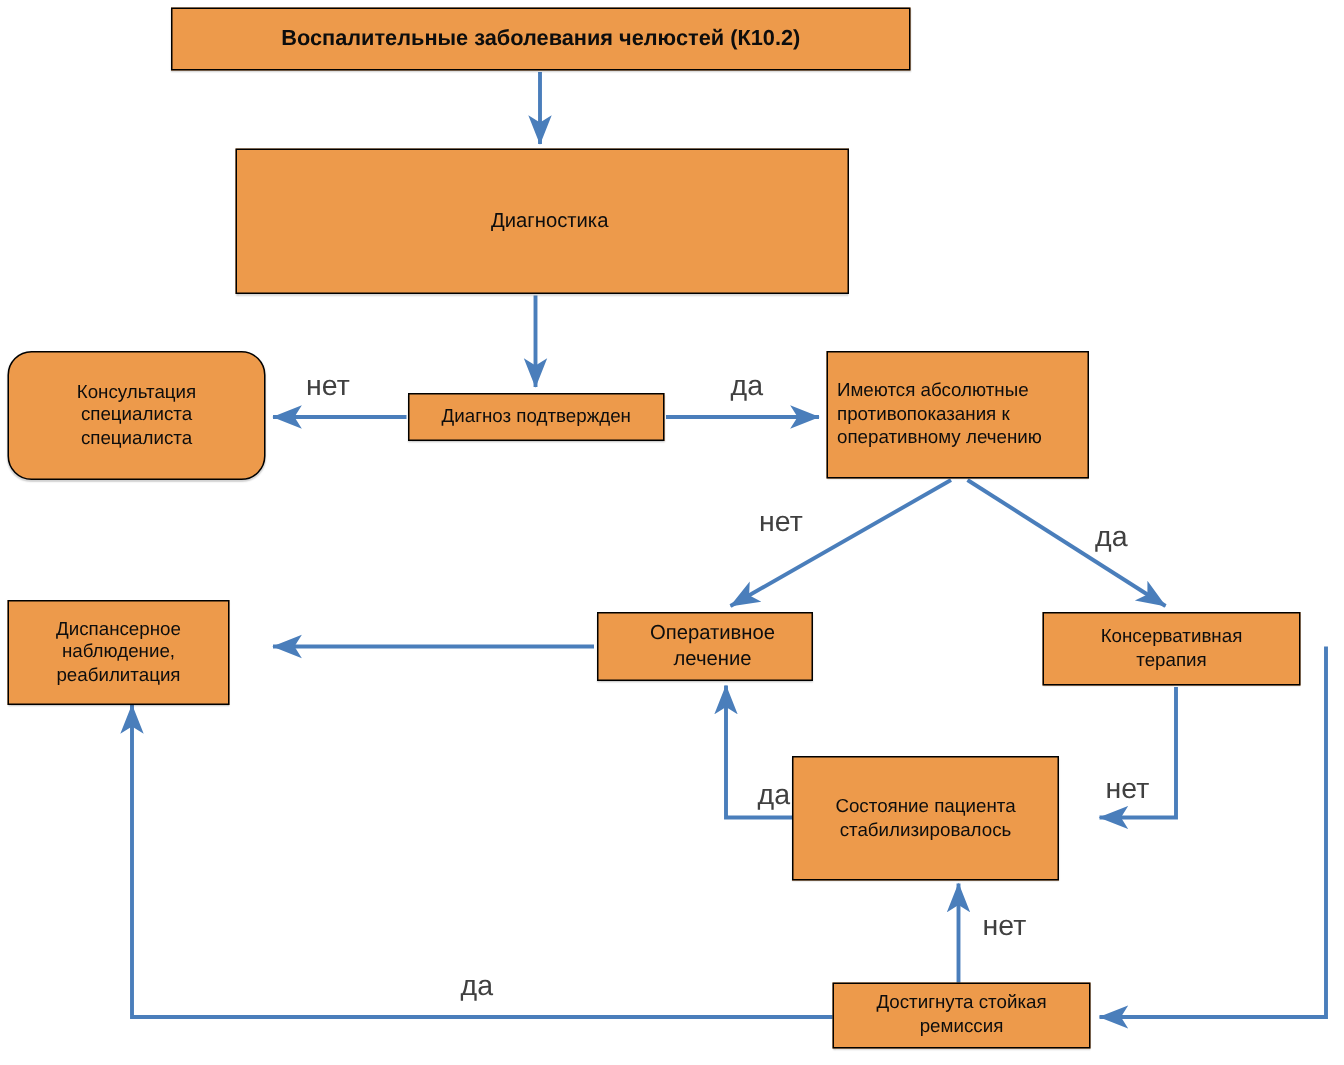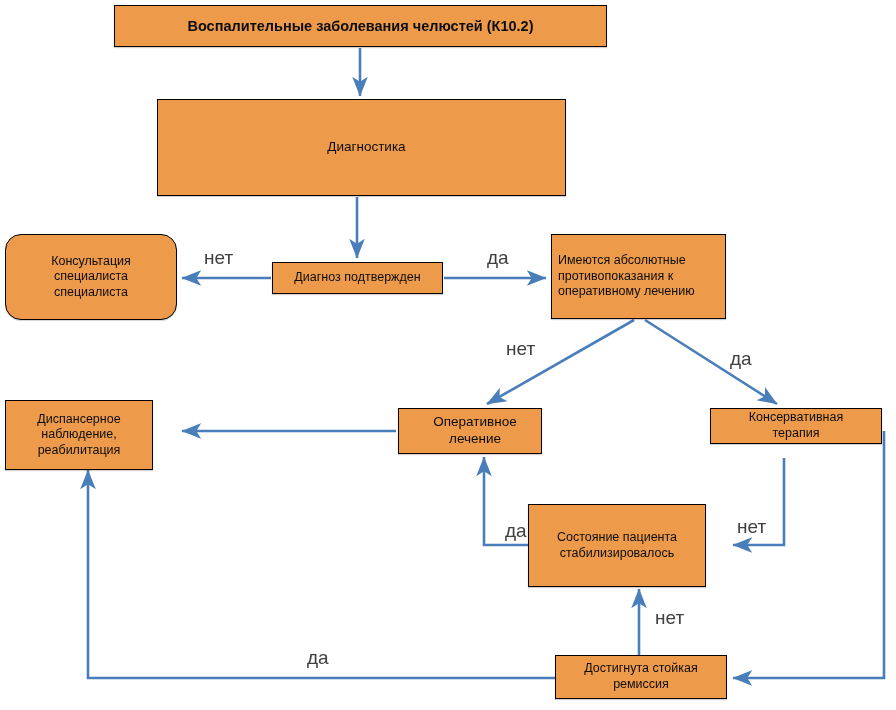--- a/index.html
+++ b/index.html
@@ -80,21 +80,21 @@
       <span>Диспансерное</span>
       <span>наблюдение,</span>
       <span>реабилитация</span>
     </span>
   </div>
 
   <div class="node n-med" style="left:398px;top:408px;width:144px;height:46px;">
     <span>Оперативное лечение</span>
   </div>
 
-  <div class="node n-sm" style="left:710px;top:408px;width:172px;height:36px;text-align:center;">
+  <div class="node n-sm" style="left:695px;top:408px;width:172px;height:49px;text-align:center;">
     <span>
       <span>Консервативная</span>
       <span>терапия</span>
     </span>
   </div>
 
   <div class="node n-sm" style="left:528px;top:504px;width:178px;height:83px;justify-content:flex-end;">
     <span>
       <span>Состояние пациента</span>
       <span>стабилизировалось</span>

